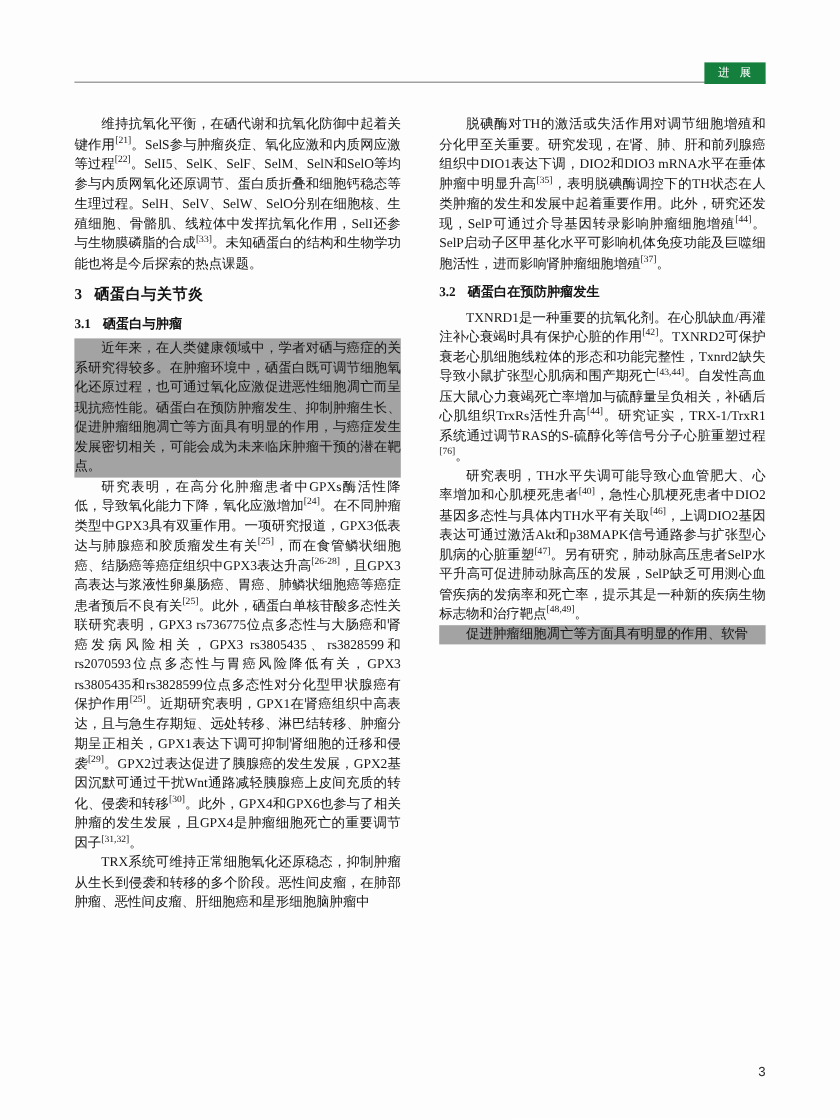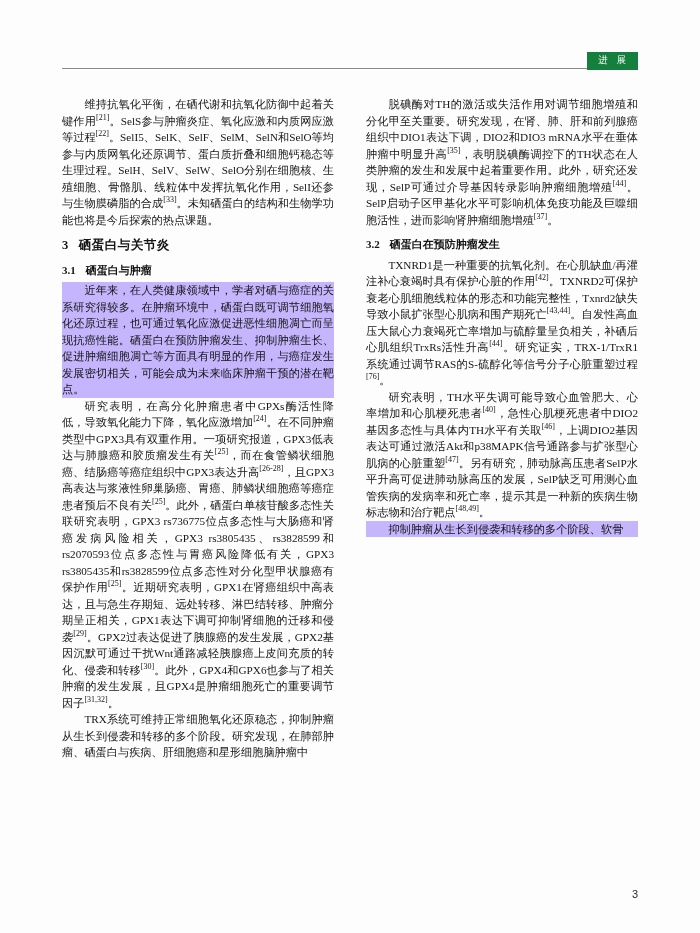--- a/index.html
+++ b/index.html
@@ -81,21 +81,21 @@
   .subsec-title {
     font-weight: bold;
     font-size: 11px;
     margin: 8px 0 4px 0;
     text-indent: 0;
   }
   .subsec-title .num {
     margin-right: 10px;
   }
   .hl {
-    background: #c4b5fd;
+    background: #a3a3a3;
   }
   sup {
     font-size: 8px;
     vertical-align: super;
     line-height: 0;
   }
   .pagenum {
     position: absolute;
     right: 62px;
     bottom: 33px;
@@ -121,31 +121,31 @@
     <div class="sec-num-title">
       <span class="num">3</span><span>硒蛋白与关节炎</span>
     </div>
 
     <div class="subsec-title">
       <span class="num">3.1</span><span>硒蛋白与肿瘤</span>
     </div>
 
     <p class="para-block hl">近年来，在人类健康领域中，学者对硒与癌症的关系研究得较多。在肿瘤环境中，硒蛋白既可调节细胞氧化还原过程，也可通过氧化应激促进恶性细胞凋亡而呈现抗癌性能。硒蛋白在预防肿瘤发生、抑制肿瘤生长、促进肿瘤细胞凋亡等方面具有明显的作用，与癌症发生发展密切相关，可能会成为未来临床肿瘤干预的潜在靶点。</p>
     <p class="para-block">研究表明，在高分化肿瘤患者中GPXs酶活性降低，导致氧化能力下降，氧化应激增加<sup>[24]</sup>。在不同肿瘤类型中GPX3具有双重作用。一项研究报道，GPX3低表达与肺腺癌和胶质瘤发生有关<sup>[25]</sup>，而在食管鳞状细胞癌、结肠癌等癌症组织中GPX3表达升高<sup>[26-28]</sup>，且GPX3高表达与浆液性卵巢肠癌、胃癌、肺鳞状细胞癌等癌症患者预后不良有关<sup>[25]</sup>。此外，硒蛋白单核苷酸多态性关联研究表明，GPX3 rs736775位点多态性与大肠癌和肾癌发病风险相关，GPX3 rs3805435、rs3828599和rs2070593位点多态性与胃癌风险降低有关，GPX3 rs3805435和rs3828599位点多态性对分化型甲状腺癌有保护作用<sup>[25]</sup>。近期研究表明，GPX1在肾癌组织中高表达，且与急生存期短、远处转移、淋巴结转移、肿瘤分期呈正相关，GPX1表达下调可抑制肾细胞的迁移和侵袭<sup>[29]</sup>。GPX2过表达促进了胰腺癌的发生发展，GPX2基因沉默可通过干扰Wnt通路减轻胰腺癌上皮间充质的转化、侵袭和转移<sup>[30]</sup>。此外，GPX4和GPX6也参与了相关肿瘤的发生发展，且GPX4是肿瘤细胞死亡的重要调节因子<sup>[31,32]</sup>。</p>
-    <p class="para-block">TRX系统可维持正常细胞氧化还原稳态，抑制肿瘤从生长到侵袭和转移的多个阶段。研究发现，在肺部肿瘤、硒蛋白与疾病、肝细胞癌和星形细胞脑肿瘤中</p>
+    <p class="para-block">TRX系统可维持正常细胞氧化还原稳态，抑制肿瘤从生长到侵袭和转移的多个阶段。恶性间皮瘤，在肺部肿瘤、恶性间皮瘤、肝细胞癌和星形细胞脑肿瘤中</p>
   </div>
 
   <div class="col col-right">
     <p class="para-block">脱碘酶对TH的激活或失活作用对调节细胞增殖和分化甲至关重要。研究发现，在肾、肺、肝和前列腺癌组织中DIO1表达下调，DIO2和DIO3 mRNA水平在垂体肿瘤中明显升高<sup>[35]</sup>，表明脱碘酶调控下的TH状态在人类肿瘤的发生和发展中起着重要作用。此外，研究还发现，SelP可通过介导基因转录影响肿瘤细胞增殖<sup>[44]</sup>。SelP启动子区甲基化水平可影响机体免疫功能及巨噬细胞活性，进而影响肾肿瘤细胞增殖<sup>[37]</sup>。</p>
 
     <div class="subsec-title">
       <span class="num">3.2</span><span>硒蛋白在预防肿瘤发生</span>
     </div>
 
     <p class="para-block">TXNRD1是一种重要的抗氧化剂。在心肌缺血/再灌注补心衰竭时具有保护心脏的作用<sup>[42]</sup>。TXNRD2可保护衰老心肌细胞线粒体的形态和功能完整性，Txnrd2缺失导致小鼠扩张型心肌病和围产期死亡<sup>[43,44]</sup>。自发性高血压大鼠心力衰竭死亡率增加与硫醇量呈负相关，补硒后心肌组织TrxRs活性升高<sup>[44]</sup>。研究证实，TRX-1/TrxR1系统通过调节RAS的S-硫醇化等信号分子心脏重塑过程<sup>[76]</sup>。</p>
     <p class="para-block">研究表明，TH水平失调可能导致心血管肥大、心率增加和心肌梗死患者<sup>[40]</sup>，急性心肌梗死患者中DIO2基因多态性与具体内TH水平有关取<sup>[46]</sup>，上调DIO2基因表达可通过激活Akt和p38MAPK信号通路参与扩张型心肌病的心脏重塑<sup>[47]</sup>。另有研究，肺动脉高压患者SelP水平升高可促进肺动脉高压的发展，SelP缺乏可用测心血管疾病的发病率和死亡率，提示其是一种新的疾病生物标志物和治疗靶点<sup>[48,49]</sup>。</p>
 
 
-    <p class="para-block hl">抑制肿瘤从生长到侵袭和转移的多个阶段、软骨</p>
+    <p class="para-block hl">促进肿瘤细胞凋亡等方面具有明显的作用、软骨</p>
   </div>
 
   <div class="pagenum">3</div>
 </div>
 
 </body></html>

